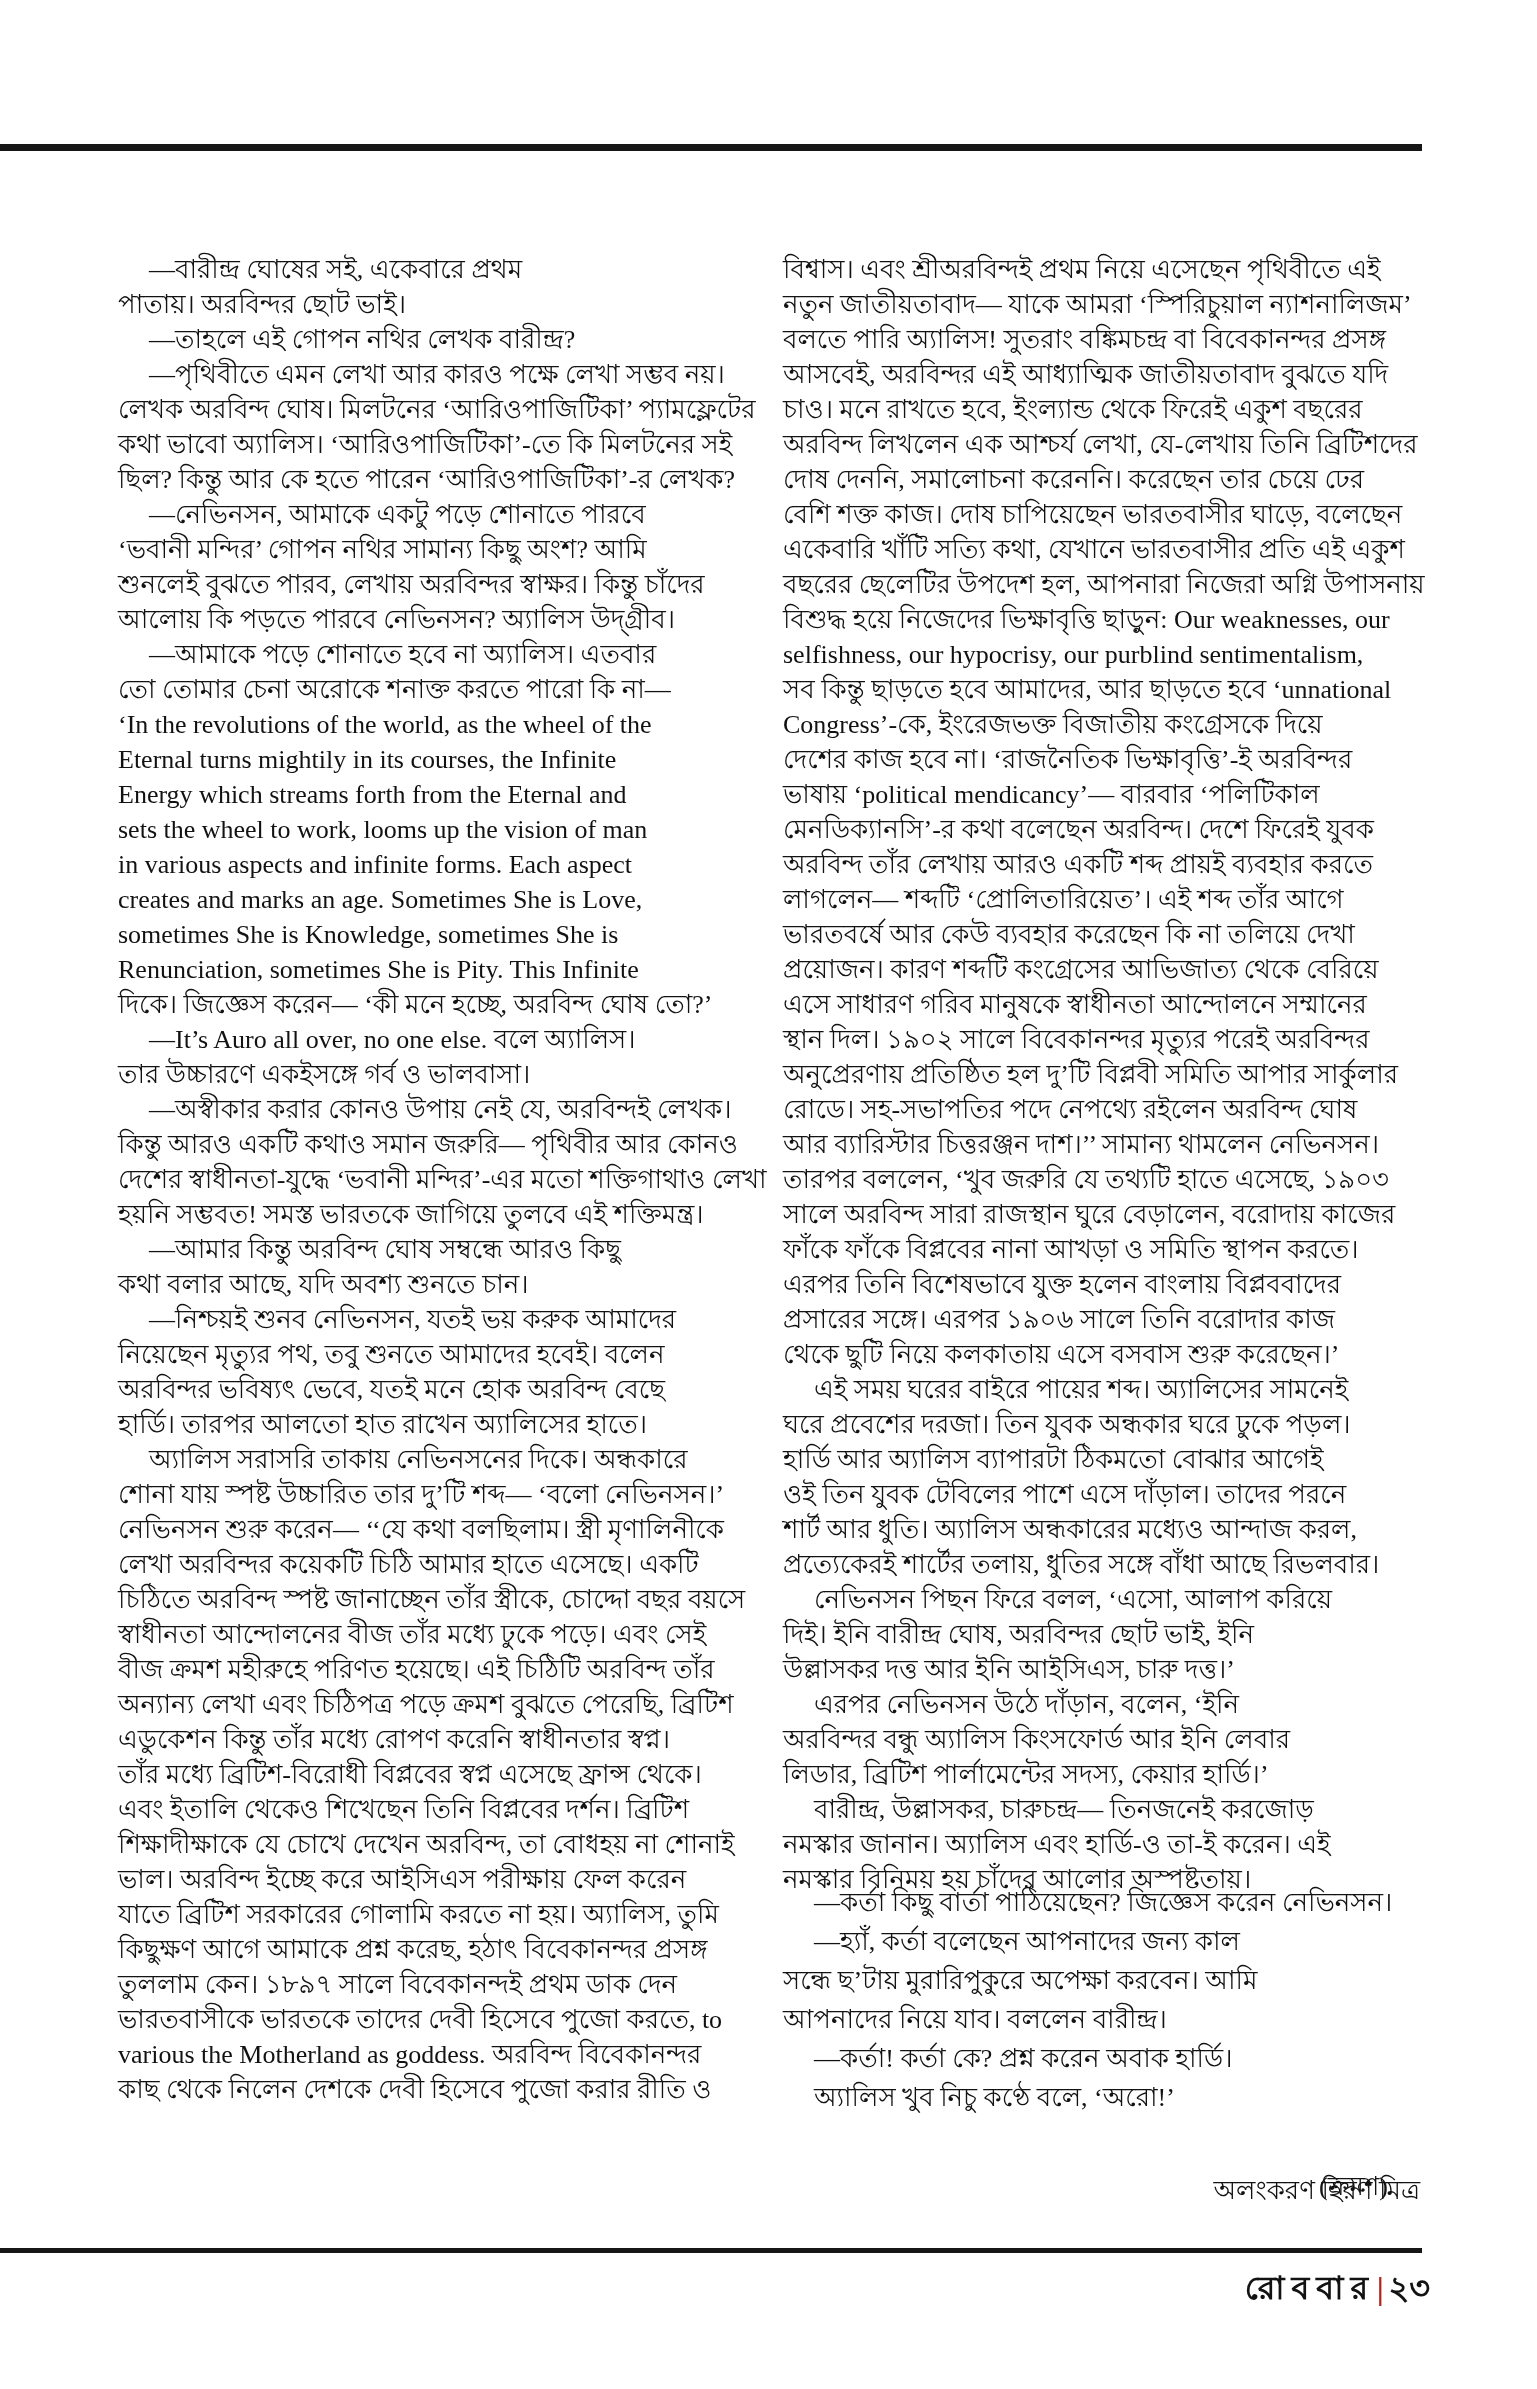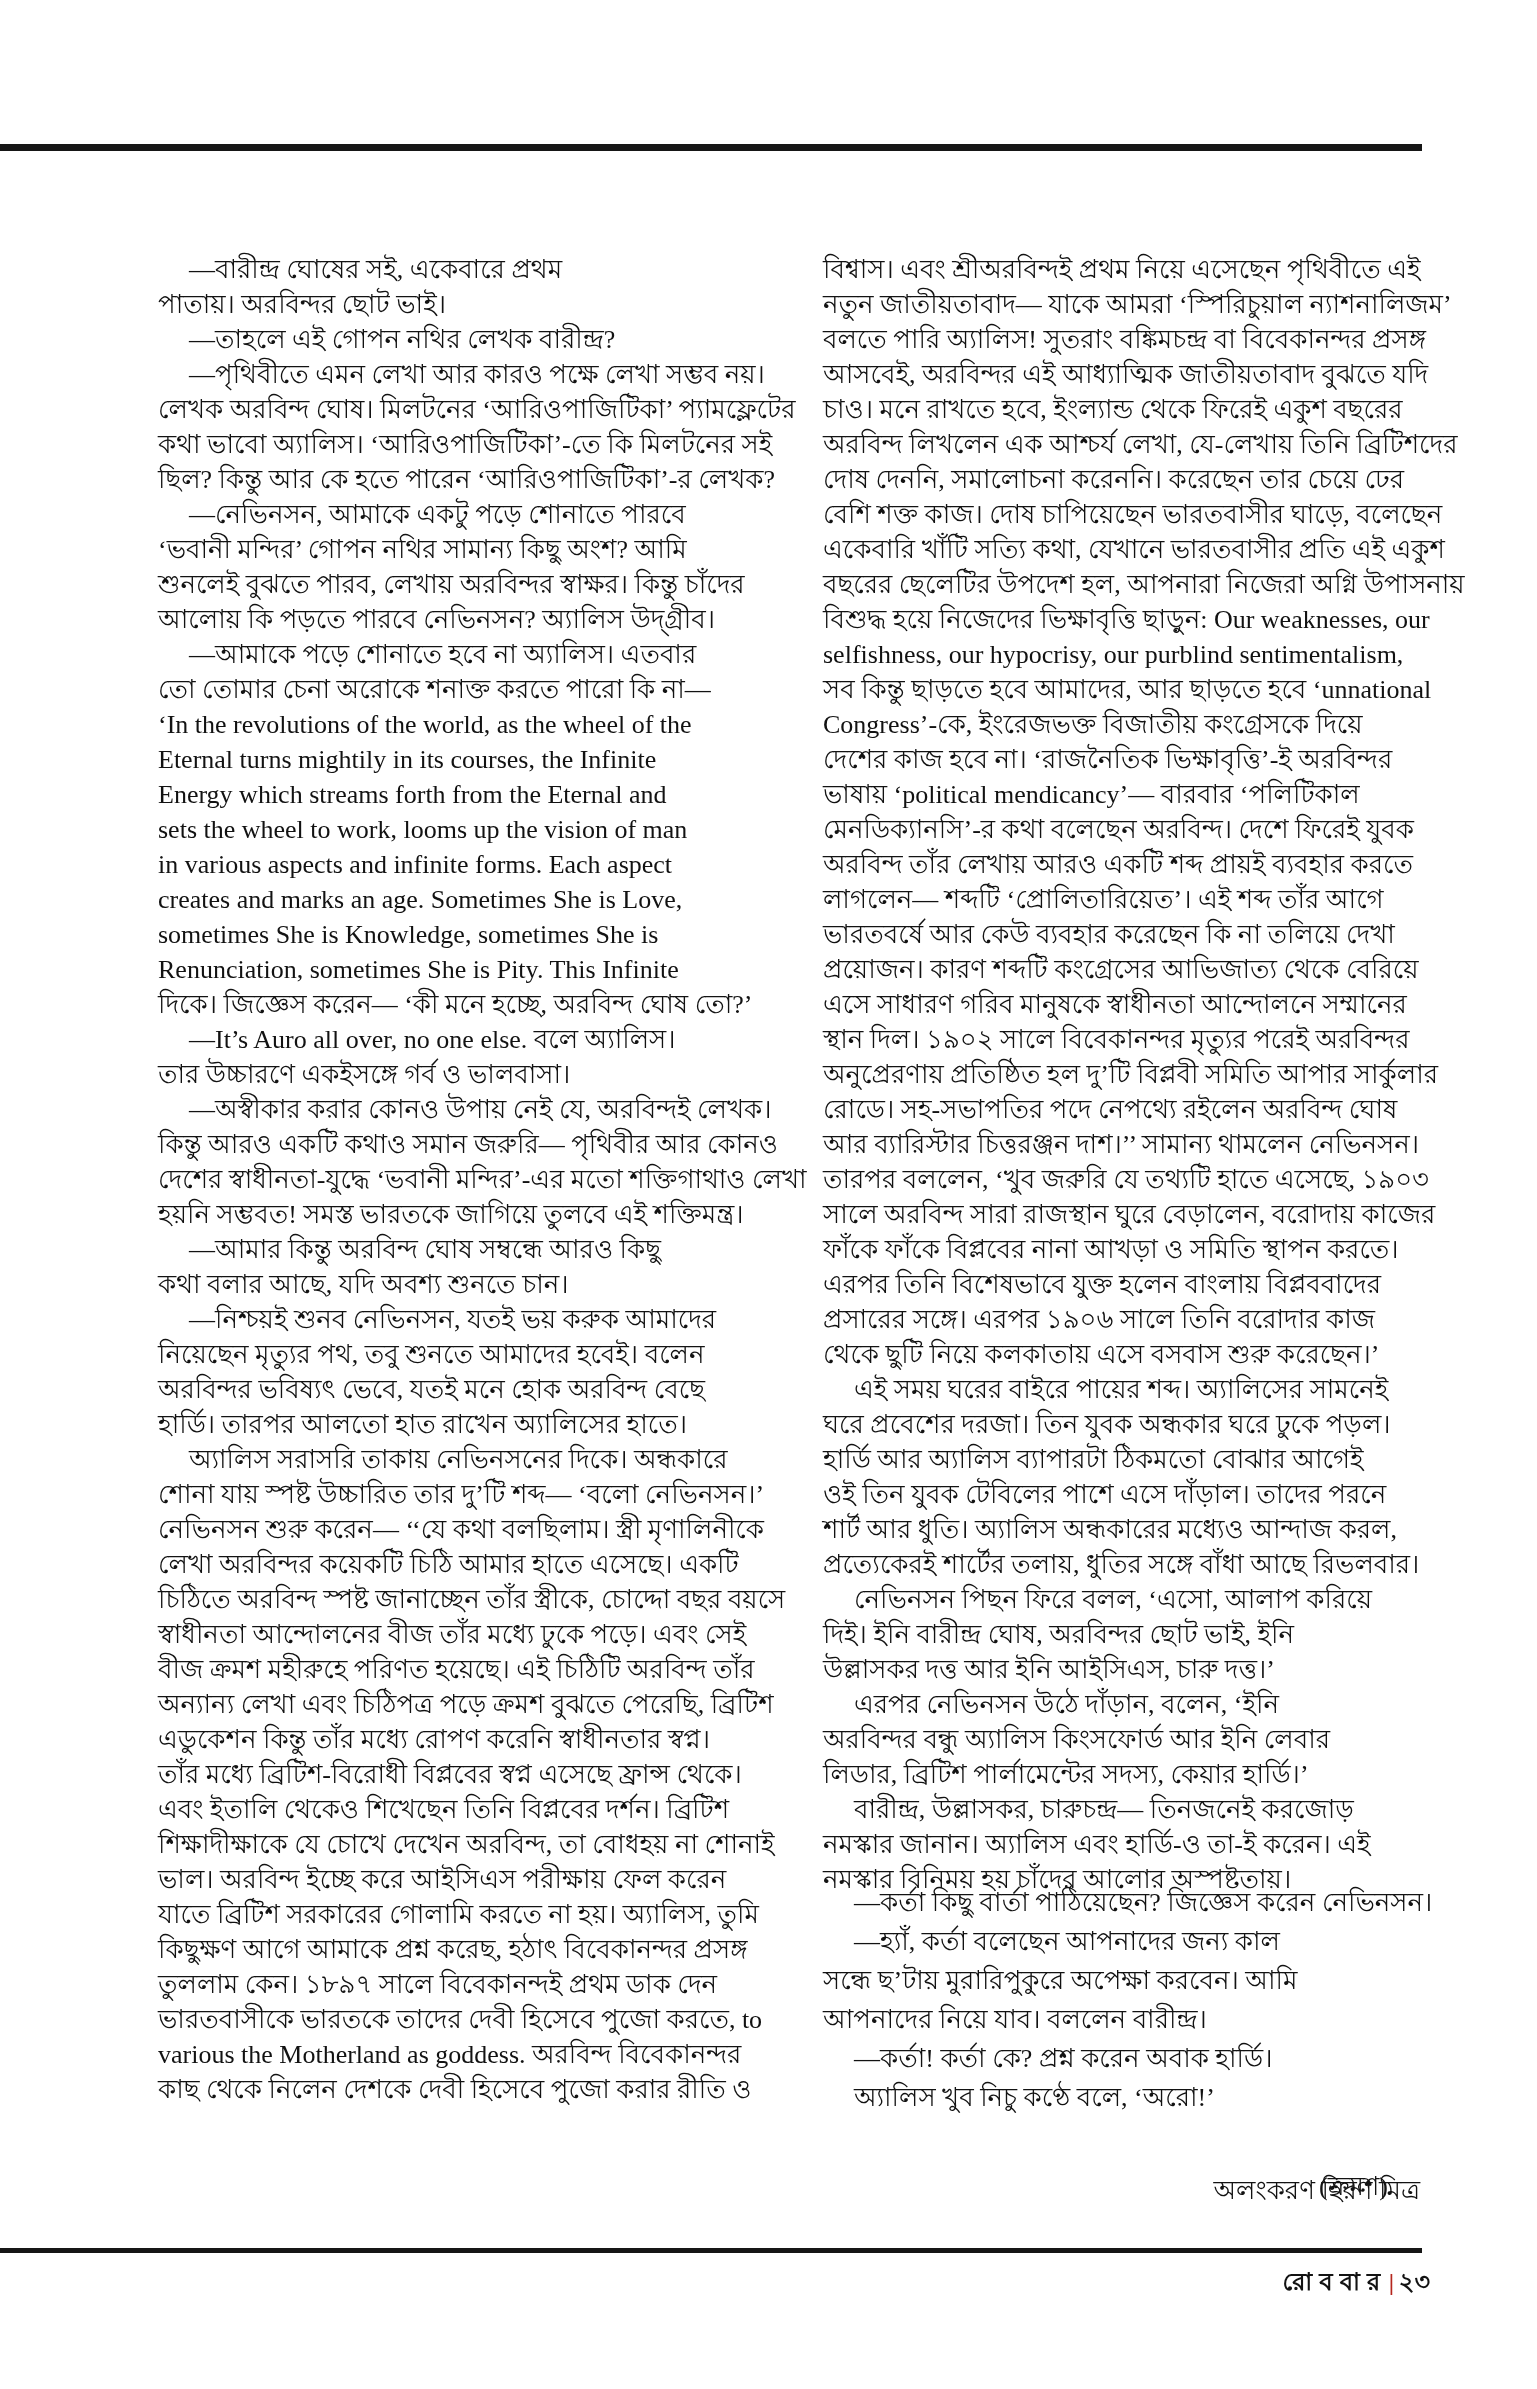--- a/index.html
+++ b/index.html
@@ -4,33 +4,33 @@
 <style>
   html,body{margin:0;padding:0;}
   body{
     width:1538px;height:2389px;position:relative;background:#ffffff;
     font-family:"Liberation Serif","DejaVu Serif",serif;
     color:#121212;overflow:hidden;
   }
   .rule{position:absolute;background:#161616;}
   #top-rule{left:0;top:144px;width:1422px;height:7px;}
   #bottom-rule{left:0;top:2248px;width:1422px;height:5.4px;}
-  .col{position:absolute;font-size:26px;color:#121212;margin-left:40px;}
+  .col{position:absolute;font-size:26px;color:#121212;}
   #col-left{left:118px;top:252px;width:657px;}
   #col-right{left:783px;top:252px;width:657px;}
   #col-right-end{left:783px;top:1883px;width:657px;}
   .ln{height:35px;line-height:35px;white-space:nowrap;overflow:visible;}
   #col-right-end .ln{height:39px;line-height:39px;}
   .in{padding-left:31px;}
   .credit{position:absolute;font-size:26px;text-align:right;white-space:nowrap;}
   #serial-note{left:783px;top:2122px;width:605px;margin-top:44px;}
   #illustration-credit{left:783px;top:2170px;width:637px;}
   #footer{
     position:absolute;left:775px;top:2263px;width:655px;
-    text-align:right;font-size:24px;font-weight:bold;white-space:nowrap;
+    text-align:right;font-size:32px;font-weight:bold;white-space:nowrap;
   }
   #magazine-name{letter-spacing:7px;}
   #footer-divider{font-weight:bold;padding:0 4.7px 0 1.6px;}
 </style>
 </head>
 <body>
 
 <div id="top-rule" class="rule"></div>
 
 <div id="col-left" class="col">

